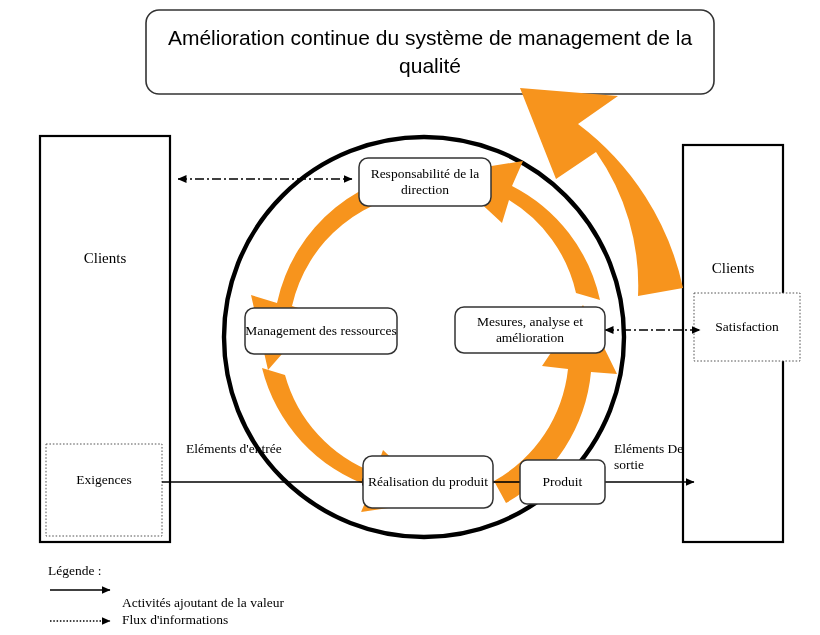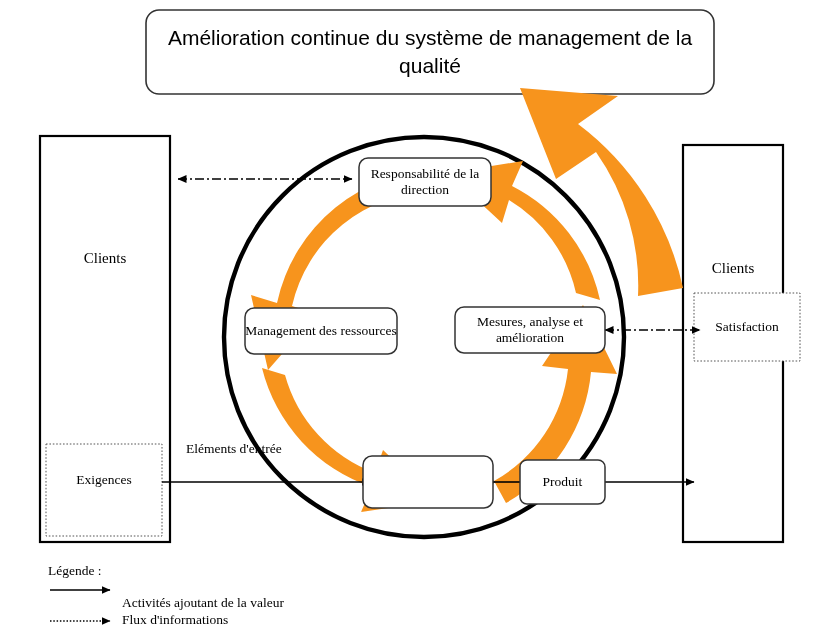--- a/index.html
+++ b/index.html
@@ -131,21 +131,23 @@
 
   <div class="node-text serif15" style="left:40px; top:246px; width:130px; height:26px;">Clients</div>
   <div class="node-text serif13" style="left:46px; top:468px; width:116px; height:24px;">Exigences</div>
 
   <div class="node-text serif15" style="left:683px; top:256px; width:100px; height:26px;">Clients</div>
   <div class="node-text serif13" style="left:694px; top:315px; width:106px; height:24px;">Satisfaction</div>
 
   <div class="node-text serif13" style="left:359px; top:158px; width:132px; height:48px;">Responsabilité de la direction</div>
   <div class="node-text serif13" style="left:245px; top:308px; width:152px; height:46px;">Management des ressources</div>
   <div class="node-text serif13" style="left:455px; top:307px; width:150px; height:46px;">Mesures, analyse et amélioration</div>
+  <div class="node-text serif13" style="left:363px; top:456px; width:130px; height:52px;">Réalisation du produit</div>
   <div class="node-text serif13" style="left:520px; top:460px; width:85px; height:44px;text-align:center;">Produit</div>
 
   <div class="txt-free serif13" style="left:186px; top:441px; width:100px; ">Eléments d'entrée</div>
+  <div class="txt-free serif13" style="left:614px; top:441px; width:96px; text-align:left;">Eléments De sortie</div>
 
   <div class="txt-free serif13 bold" style="left:48px; top:563px;">Légende :</div>
   <div class="txt-free serif13" style="left:122px; top:595px;text-align:center;">Activités ajoutant de la valeur</div>
   <div class="txt-free serif13" style="left:122px; top:612px;">Flux d'informations</div>
 
 </div>
 
 </body></html>

